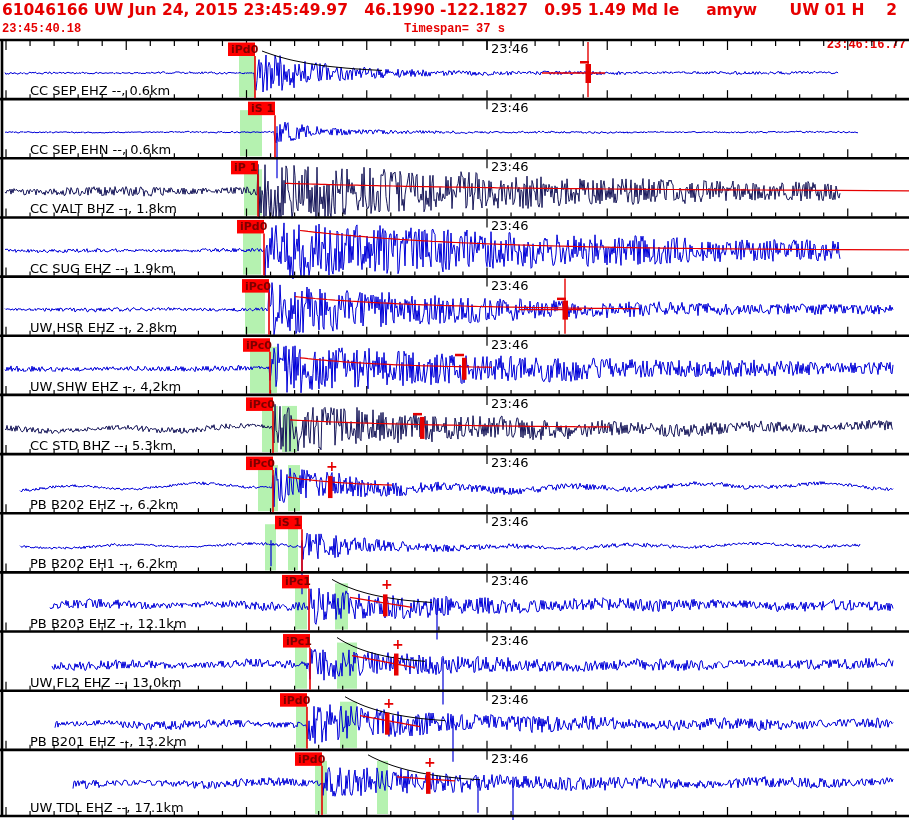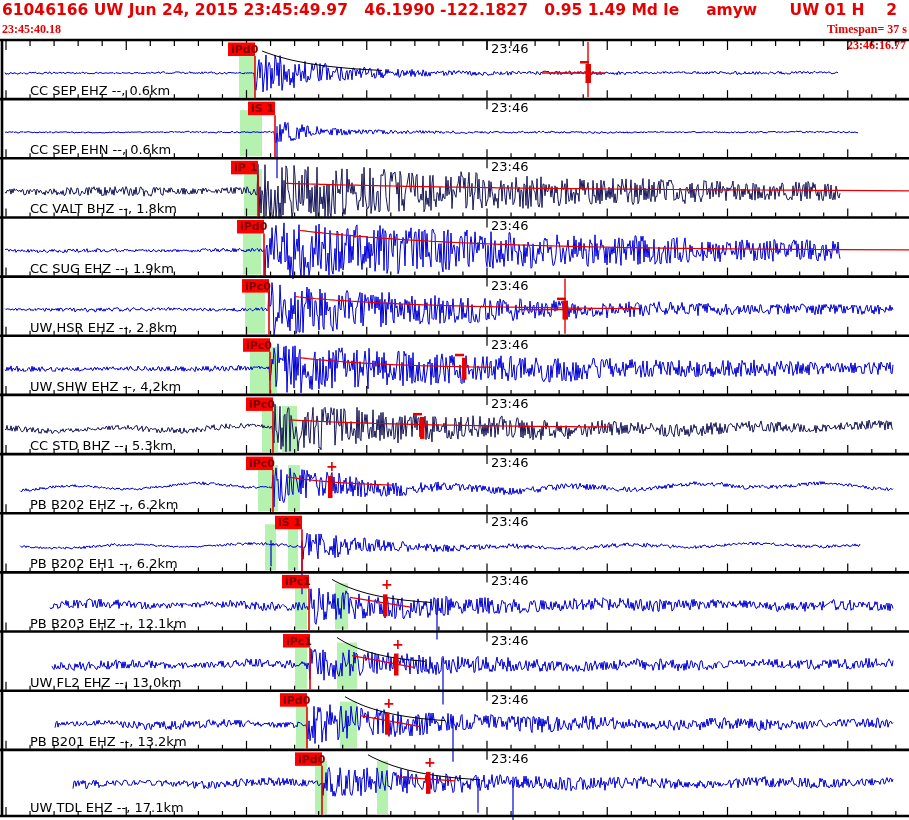--- a/index.html
+++ b/index.html
@@ -1,23 +1,23 @@
 <!DOCTYPE html>
 <html><head>
 <meta charset="utf-8">
 <style>
   html,body{margin:0;padding:0;background:#ffffff;}
   .app{position:relative;width:909px;height:820px;background:#fff;overflow:hidden;
        font-family:"Liberation Sans",sans-serif;}
   .hdr1{position:absolute;left:2px;top:1px;width:905px;color:#e60000;font-weight:bold;
         font-size:15.5px;white-space:pre;font-family:"DejaVu Sans",sans-serif;}
   .hdr2{position:absolute;left:2px;top:22px;width:905px;height:16px;color:#e60000;
-        font-weight:bold;font-size:12px;font-family:Liberation Serif, serif;}
+        font-weight:bold;font-size:12px;font-family:Liberation Mono, monospace;}
   .hdr2 .l{position:absolute;left:0;top:0;}
-  .hdr2 .c{position:absolute;left:0;right:0;text-align:right;top:0;}
+  .hdr2 .c{position:absolute;left:0;right:0;text-align:center;top:0;}
   .hdr2 .r{position:absolute;right:1px;top:16px;}
   svg{position:absolute;left:0;top:0;}
   text{font-family:"DejaVu Sans",sans-serif;}
 </style>
 </head>
 <body>
 
 <div class="app">
   <div class="hdr1">61046166 UW Jun 24, 2015 23:45:49.97   46.1990 -122.1827   0.95 1.49 Md le     amyw      UW 01 H    2   -  - ---   0.95 0.00</div>
   <div class="hdr2">

